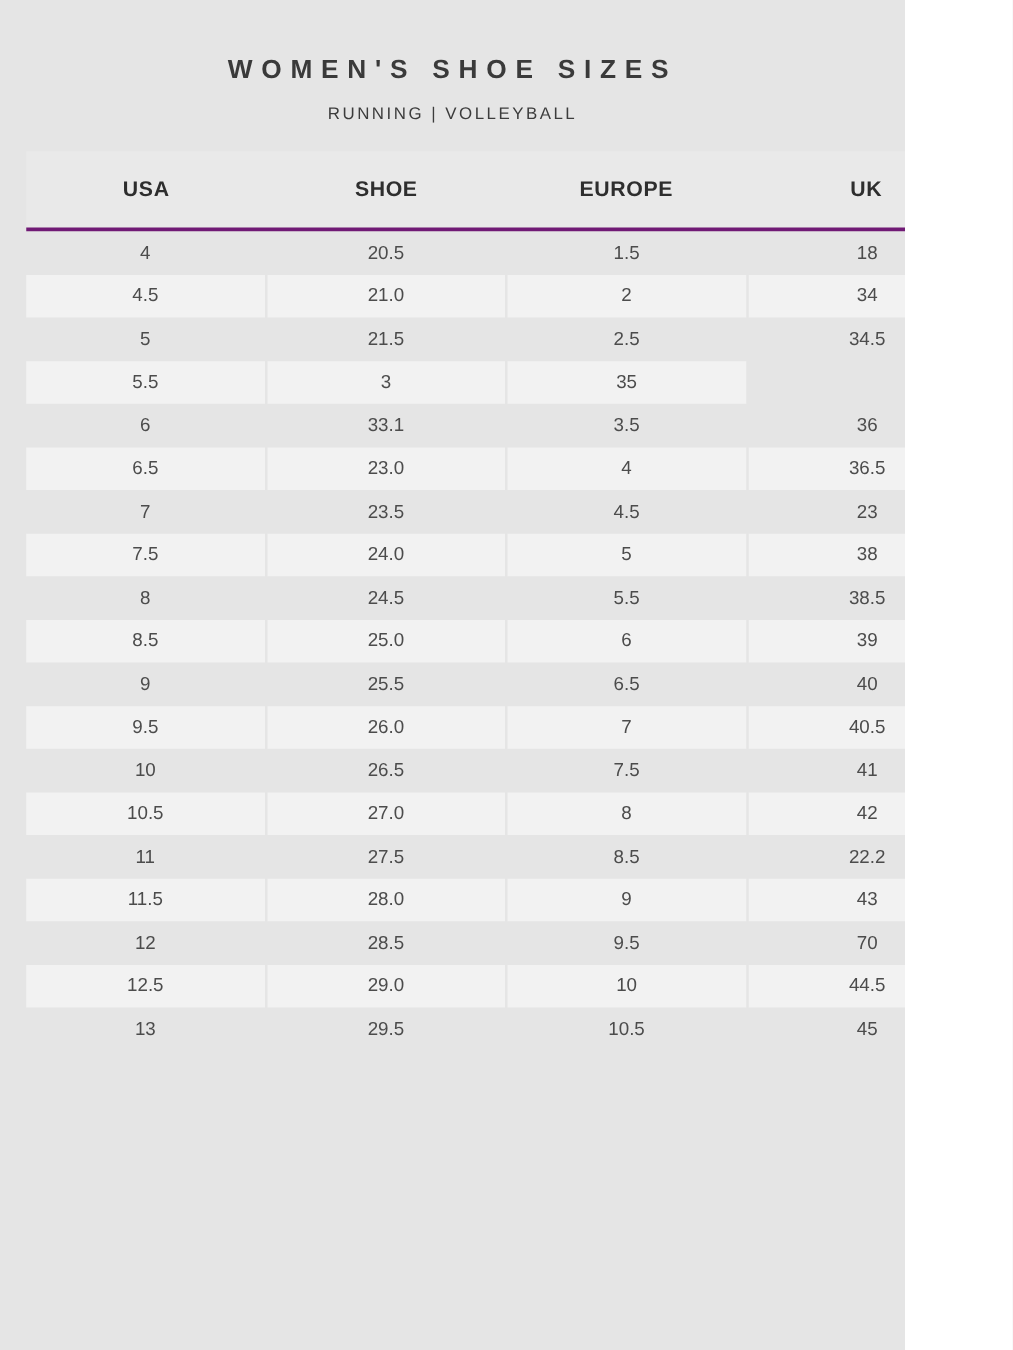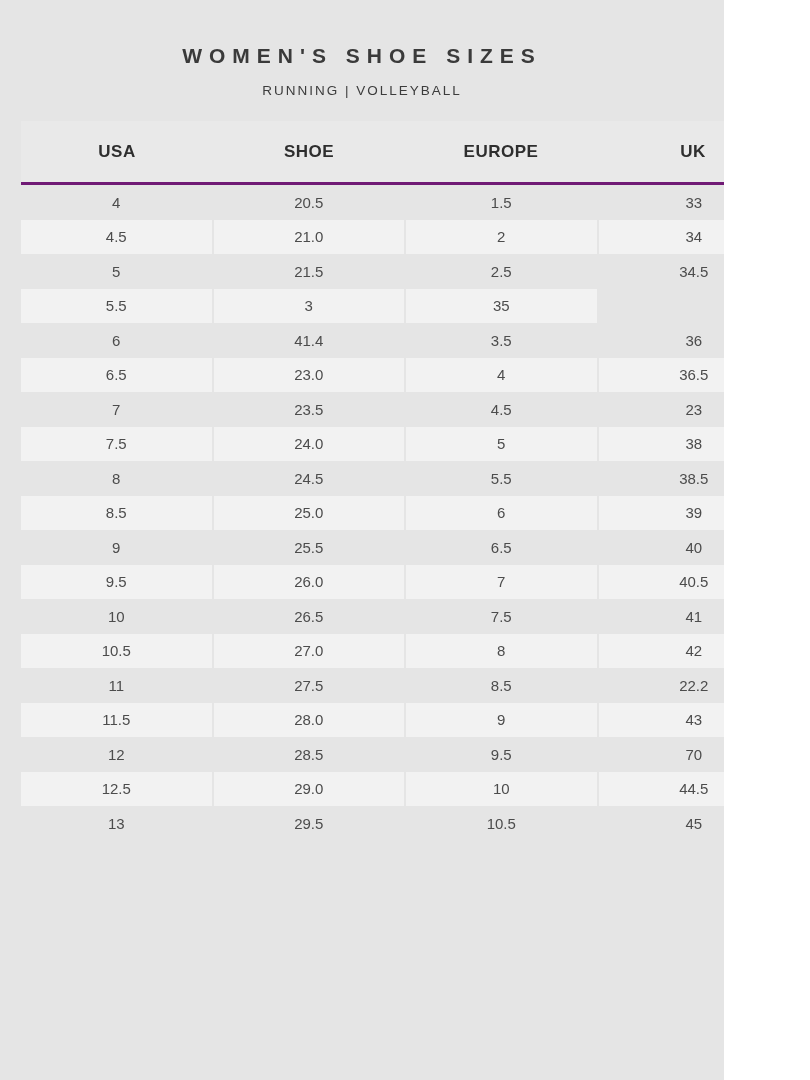--- a/index.html
+++ b/index.html
@@ -97,42 +97,42 @@
       <div class="header-cell">SHOE</div>
       <div class="header-cell">EUROPE</div>
       <div class="header-cell">UK</div>
     </div>
 
     <div class="table-body">
         <div class="row">
           <div class="cell">4</div>
           <div class="cell">20.5</div>
           <div class="cell">1.5</div>
-          <div class="cell">33</div>
+          <div class="cell">18</div>
         </div>
         <div class="row">
           <div class="cell">4.5</div>
           <div class="cell">21.0</div>
           <div class="cell">2</div>
           <div class="cell">34</div>
         </div>
         <div class="row">
           <div class="cell">5</div>
           <div class="cell">21.5</div>
           <div class="cell">2.5</div>
           <div class="cell">34.5</div>
         </div>
         <div class="row">
           <div class="cell">5.5</div>
           <div class="cell">3</div>
           <div class="cell">35</div>
         </div>
         <div class="row">
           <div class="cell">6</div>
-          <div class="cell">41.4</div>
+          <div class="cell">33.1</div>
           <div class="cell">3.5</div>
           <div class="cell">36</div>
         </div>
         <div class="row">
           <div class="cell">6.5</div>
           <div class="cell">23.0</div>
           <div class="cell">4</div>
           <div class="cell">36.5</div>
         </div>
         <div class="row">

